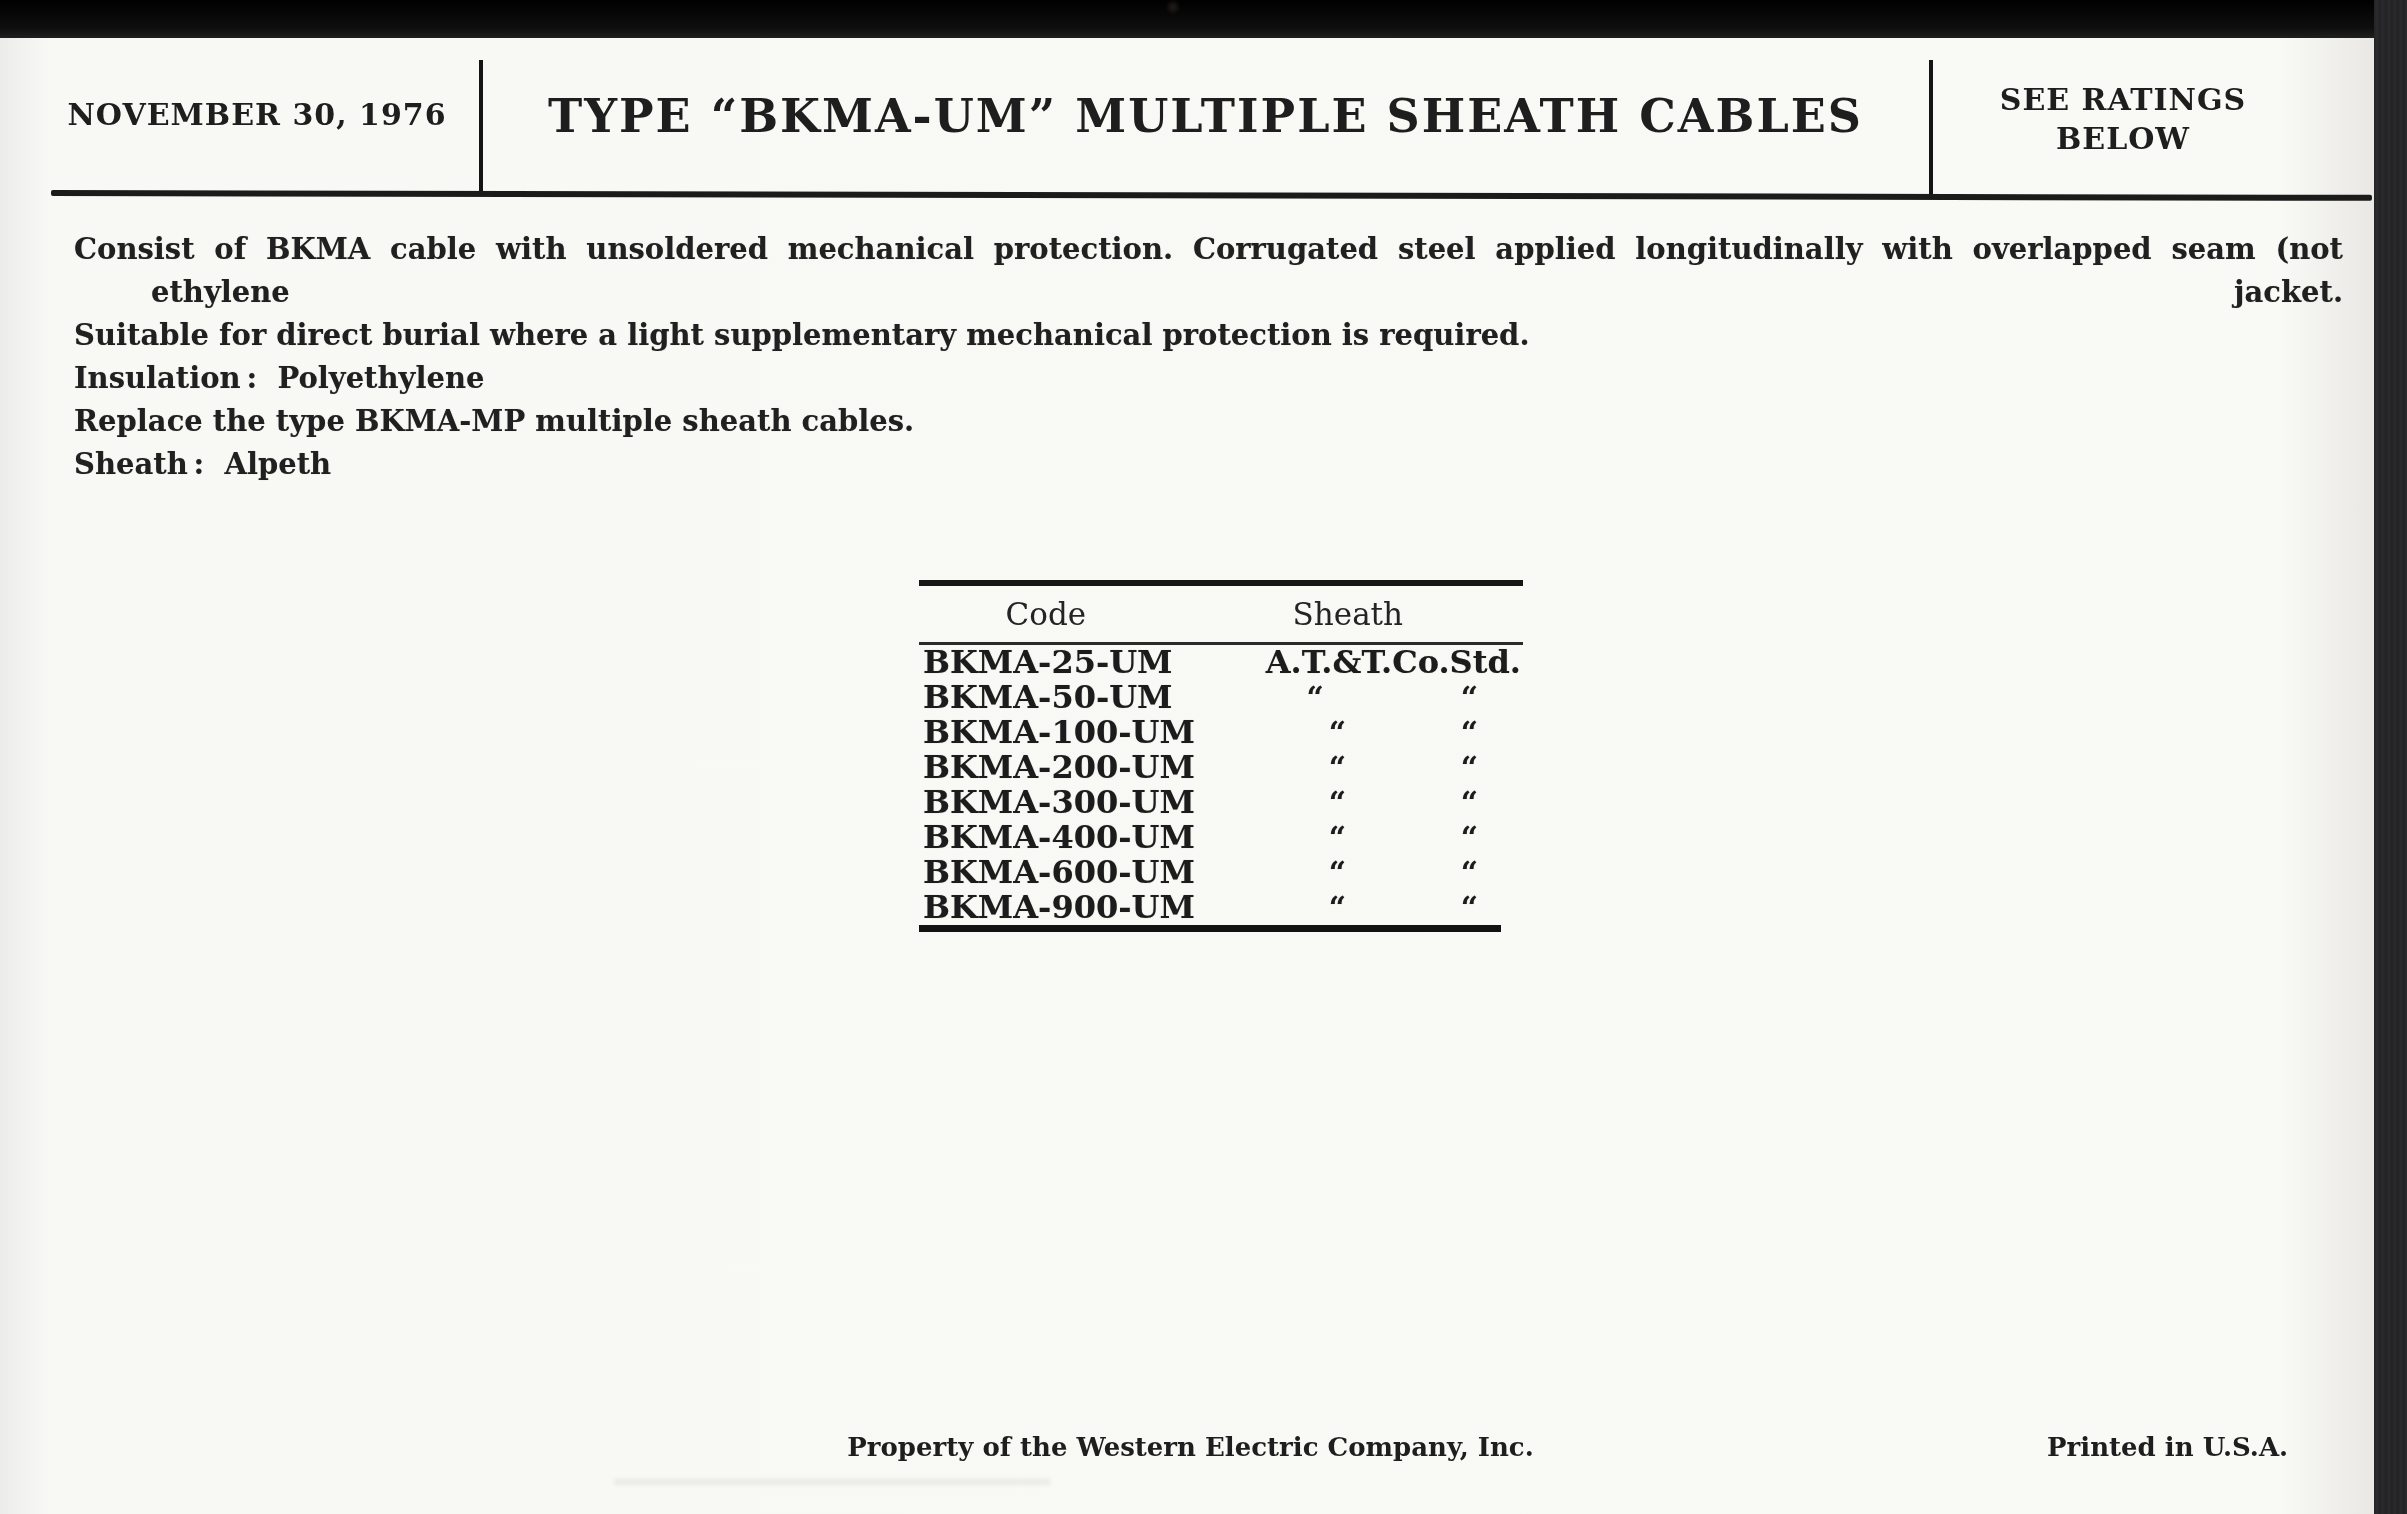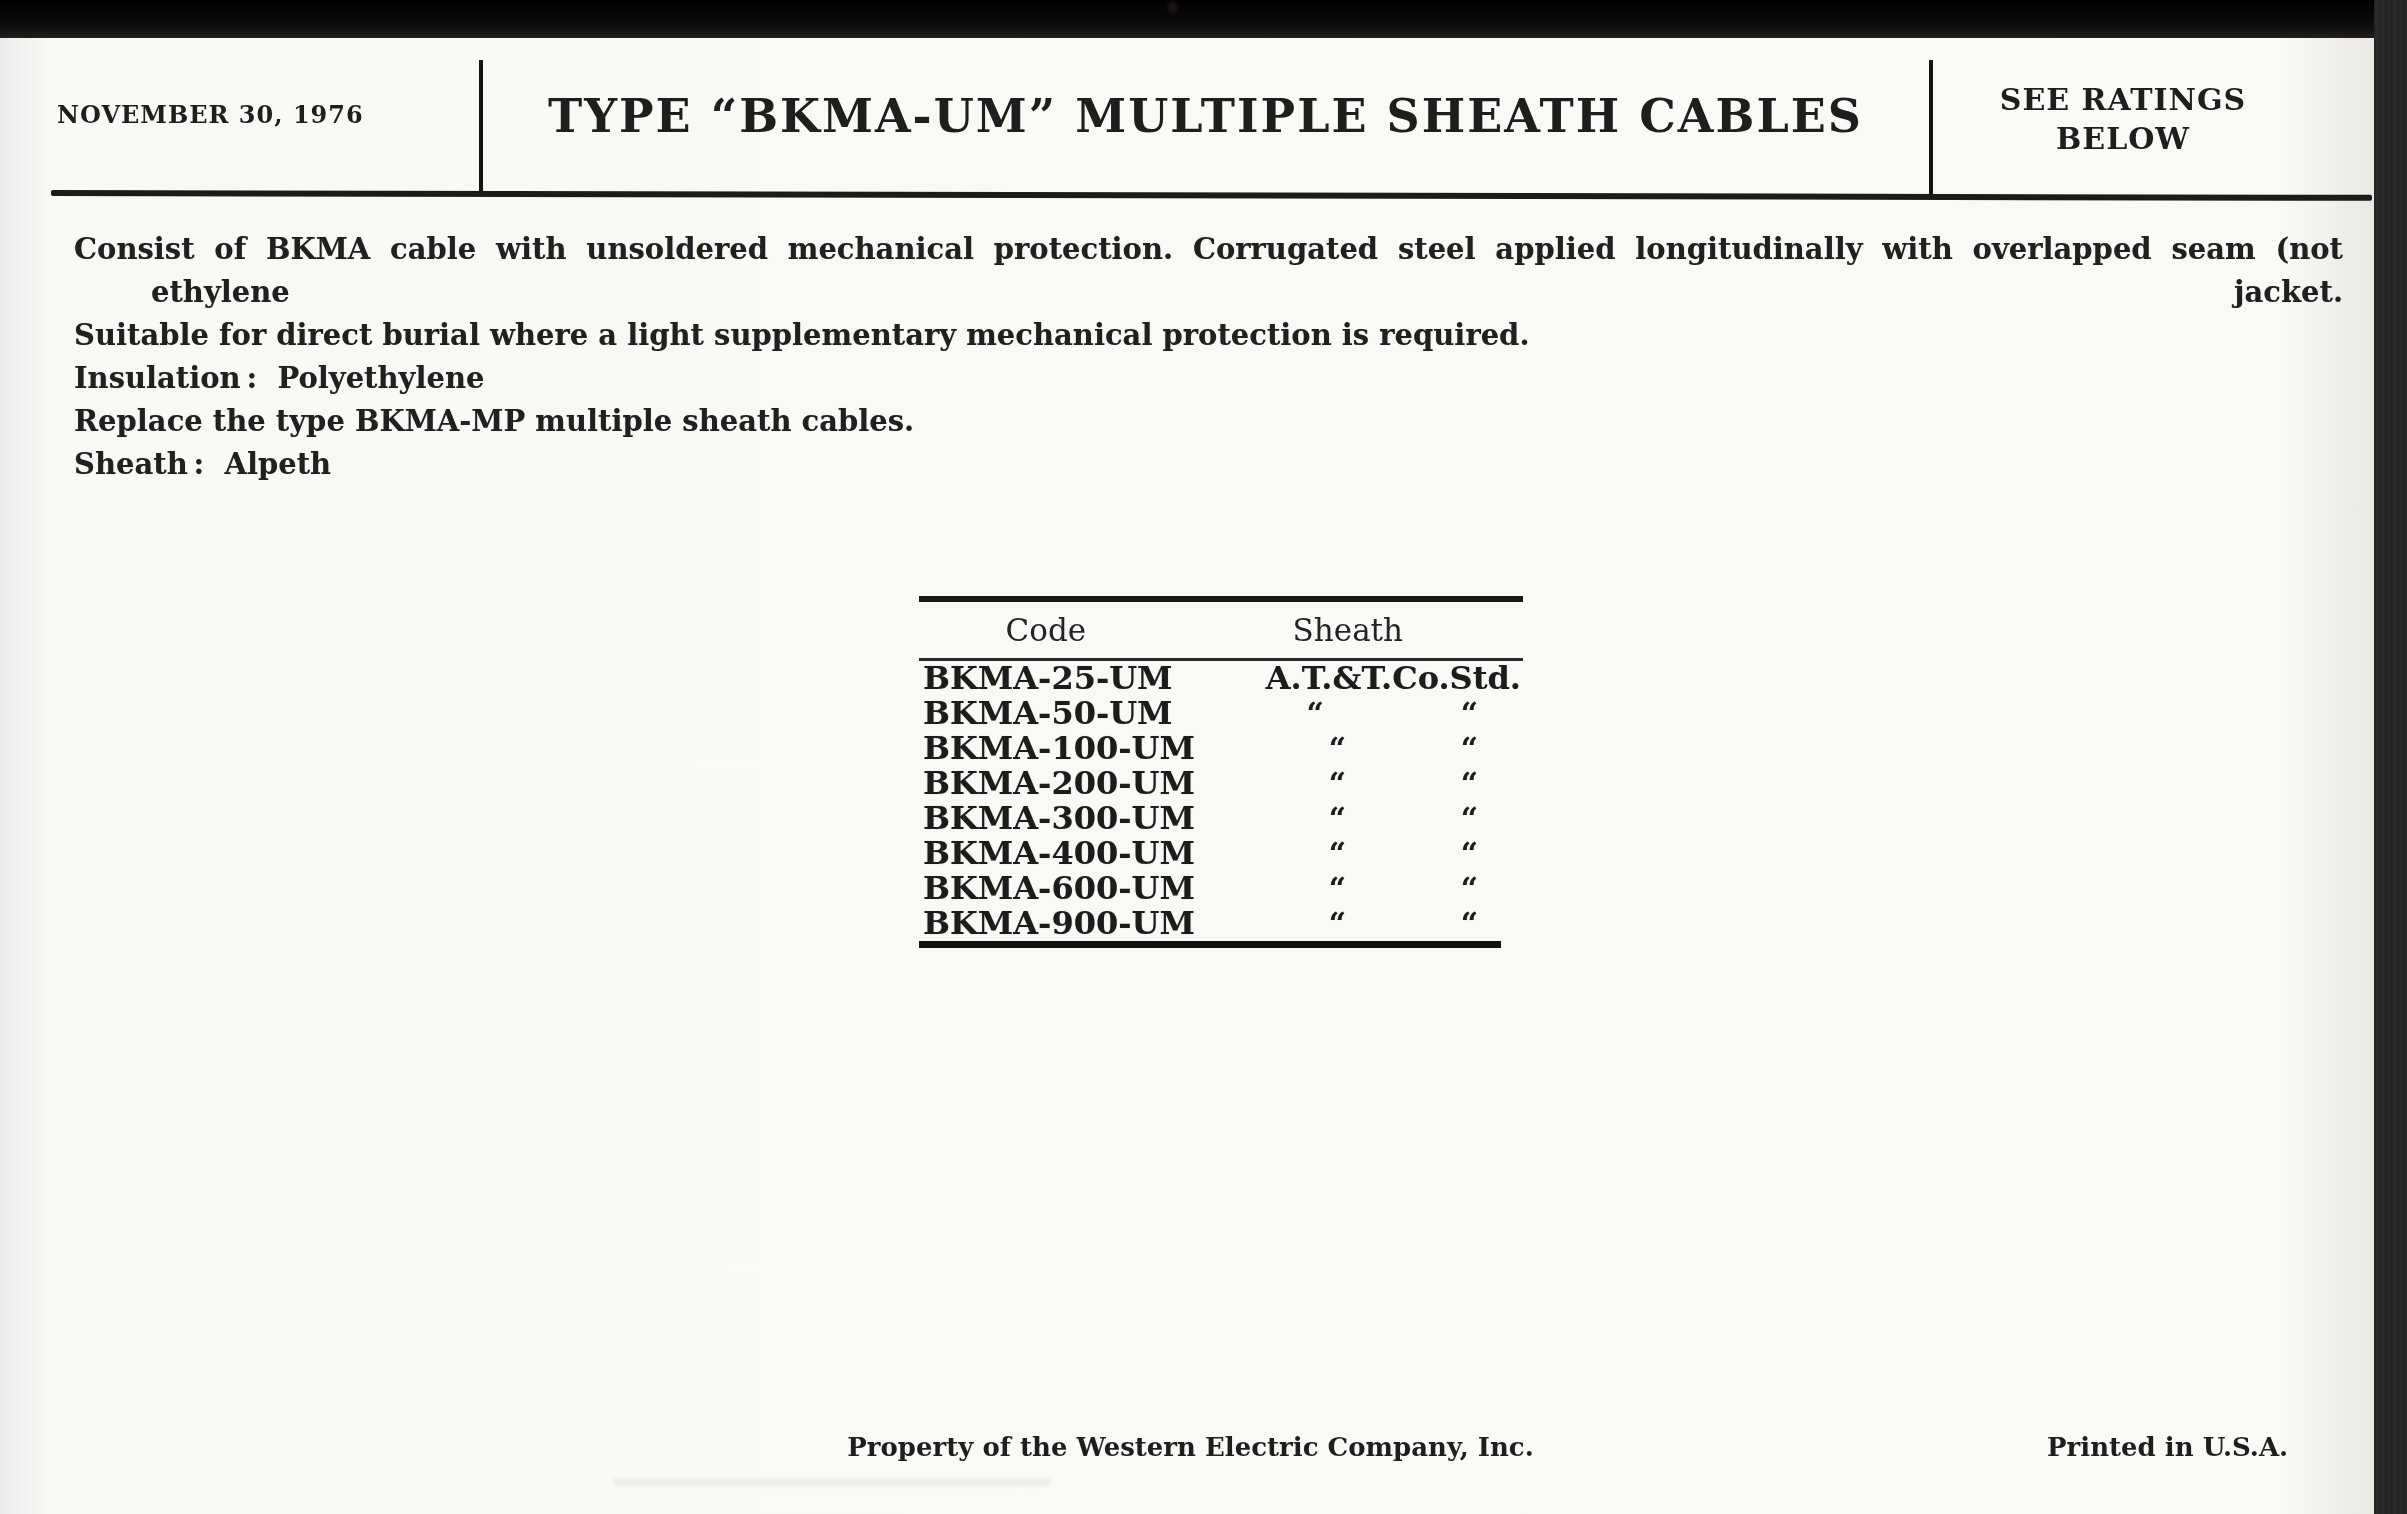--- a/index.html
+++ b/index.html
@@ -17,22 +17,22 @@
     position: absolute; left: 2374px; top: 0; width: 34px; height: 1515px;
     background: repeating-linear-gradient(90deg, #232326 0px, #2b2b2e 3px, #212124 6px);
   }
   .page {
     position: absolute; left: 0; top: 38px; width: 2374px; height: 1477px;
     background: linear-gradient(90deg, #ececea 0%, #f8f8f5 2%, #f9f9f6 96%, #e9e8e5 100%);
     color: #1e1e1e;
   }
   .page * { position: absolute; }
   .hdr-date {
-    left: 57px; top: 57px; width: 400px; text-align: left;
-    font-size: 24px; font-weight: bold; letter-spacing: 1px; line-height: 40px;
+    left: 57px; top: 57px; width: 400px; text-align: center;
+    font-size: 30px; font-weight: bold; letter-spacing: 1px; line-height: 40px;
     white-space: nowrap;
   }
   .divider { width: 4px; background: #141414; top: 22px; height: 135px; }
   .dleft  { left: 479px; }
   .dright { left: 1929px; }
   .hdr-title {
     left: 483px; top: 48px; width: 1445px; text-align: center;
     font-size: 46px; font-weight: bold; letter-spacing: 2px; line-height: 61px;
     white-space: nowrap;
   }
@@ -50,21 +50,21 @@
     font-size: 29px; font-weight: bold; line-height: 43px; color: #202020;
     text-shadow: 0 0 1px rgba(30,30,30,0.25);
   }
   .desc div { position: static; }
   .para-line { white-space: nowrap; }
   .para-line:nth-child(-n+2) {
     white-space: normal; text-align: justify; text-align-last: justify;
   }
   .para-line:nth-child(n+2) { padding-left: 77px; }
   .spec-line { white-space: nowrap; }
-  .rtable { left: 919px; top: 558px; width: 604px; }
+  .rtable { left: 919px; top: 542px; width: 604px; }
   .rtable div, .rtable span { position: static; }
   .t-toprule { display: block; height: 6px; background: #161616; }
   .t-head {
     display: flex; height: 56px; align-items: center;
     font-size: 31px; font-weight: normal; color: #242424;
   }
   .th-code   { display: inline-block; width: 42%; text-align: center; }
   .th-rating { display: inline-block; width: 58%; text-align: center; }
   .t-headrule { display: block; height: 3px; background: #2a2a2a; }
   .t-rows { display: block; }

